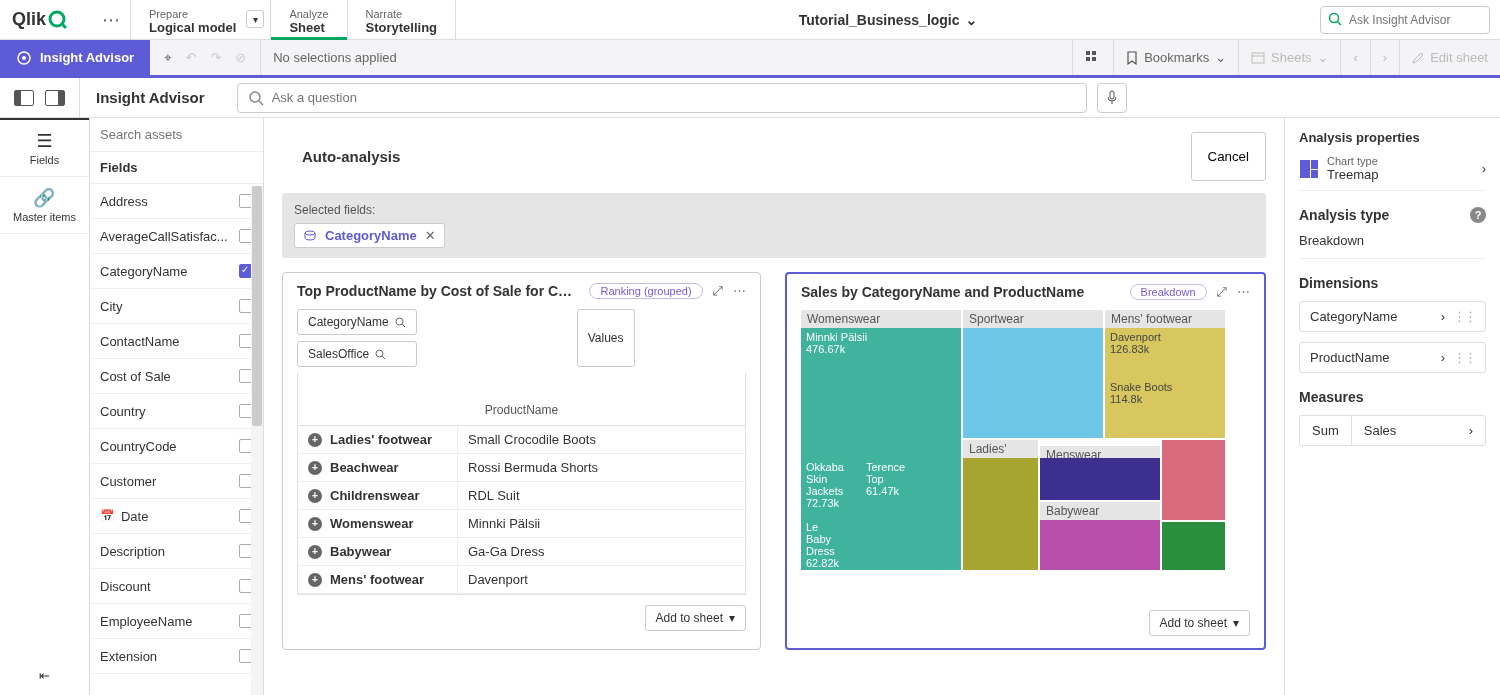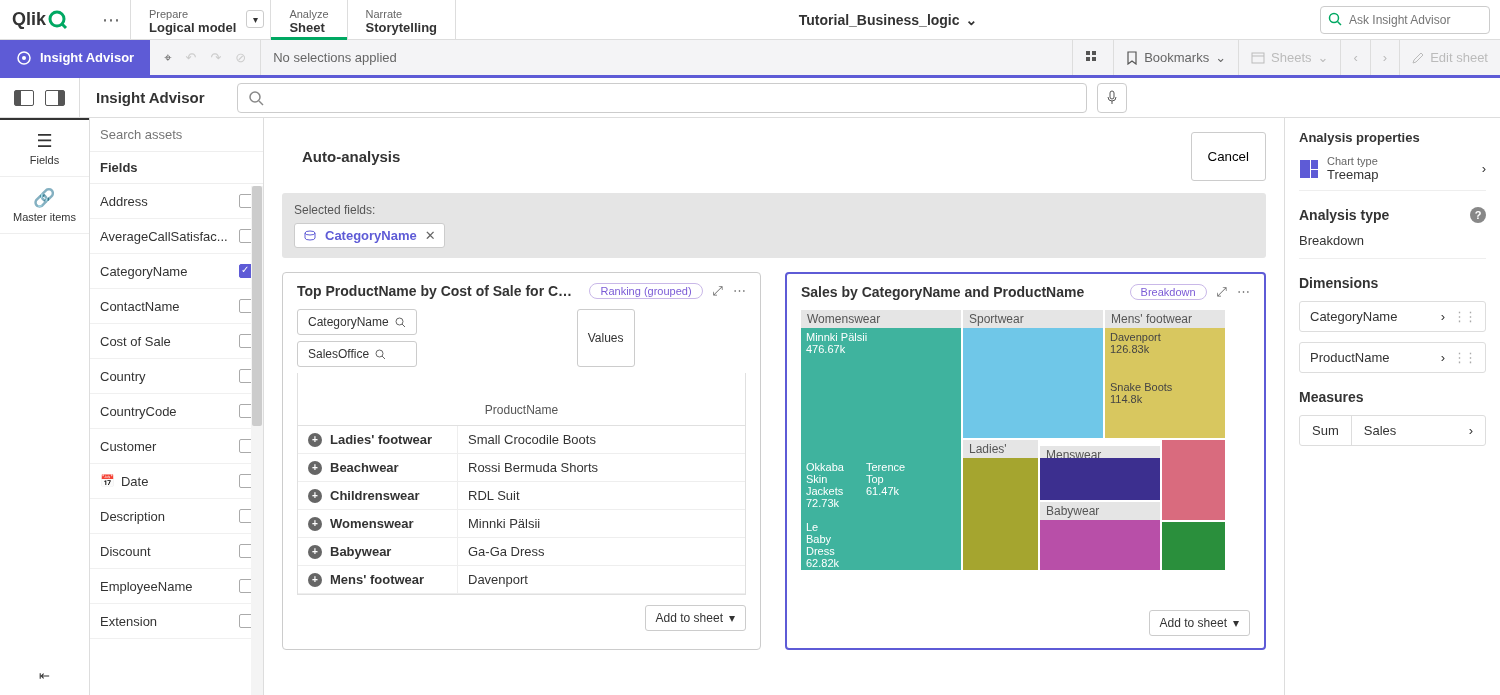--- a/index.html
+++ b/index.html
@@ -217,20 +217,21 @@
     <div class="panel-toggle left"></div>
     <div class="panel-toggle right"></div>
   </div>
   <div class="subhead-title">Insight Advisor</div>
   <div class="subhead-search">
     <div class="box">
       <svg width="16" height="16" viewBox="0 0 16 16" style="margin-right:8px">
           <circle cx="7" cy="7" r="5" fill="none" stroke="#888" stroke-width="1.5"></circle>
           <line x1="11" y1="11" x2="15" y2="15" stroke="#888" stroke-width="1.5"></line>
         </svg>
+      <input placeholder="Ask a question" style="">
     </div>
     <div class="mic-btn">
       <svg width="12" height="16" viewBox="0 0 12 16">
           <rect x="4" y="1" width="4" height="8" rx="2" fill="none" stroke="#555"></rect>
           <path d="M2 7 a4 4 0 0 0 8 0" fill="none" stroke="#555"></path>
           <line x1="6" y1="11" x2="6" y2="14" stroke="#555"></line>
         </svg>
     </div>
   </div>
 </div>
@@ -257,20 +258,24 @@
           <span class="lbl">Address</span>
           <span class="cb"></span>
         </div>
         <div class="asset-row">
           <span class="lbl">AverageCallSatisfac...</span>
           <span class="cb"></span>
         </div>
         <div class="asset-row">
           <span class="lbl">CategoryName</span>
           <span class="cb checked"></span>
+        </div>
+        <div class="asset-row">
+          <span class="lbl">City</span>
+          <span class="cb"></span>
         </div>
         <div class="asset-row">
           <span class="lbl">ContactName</span>
           <span class="cb"></span>
         </div>
         <div class="asset-row">
           <span class="lbl">Cost of Sale</span>
           <span class="cb"></span>
         </div>
         <div class="asset-row">

